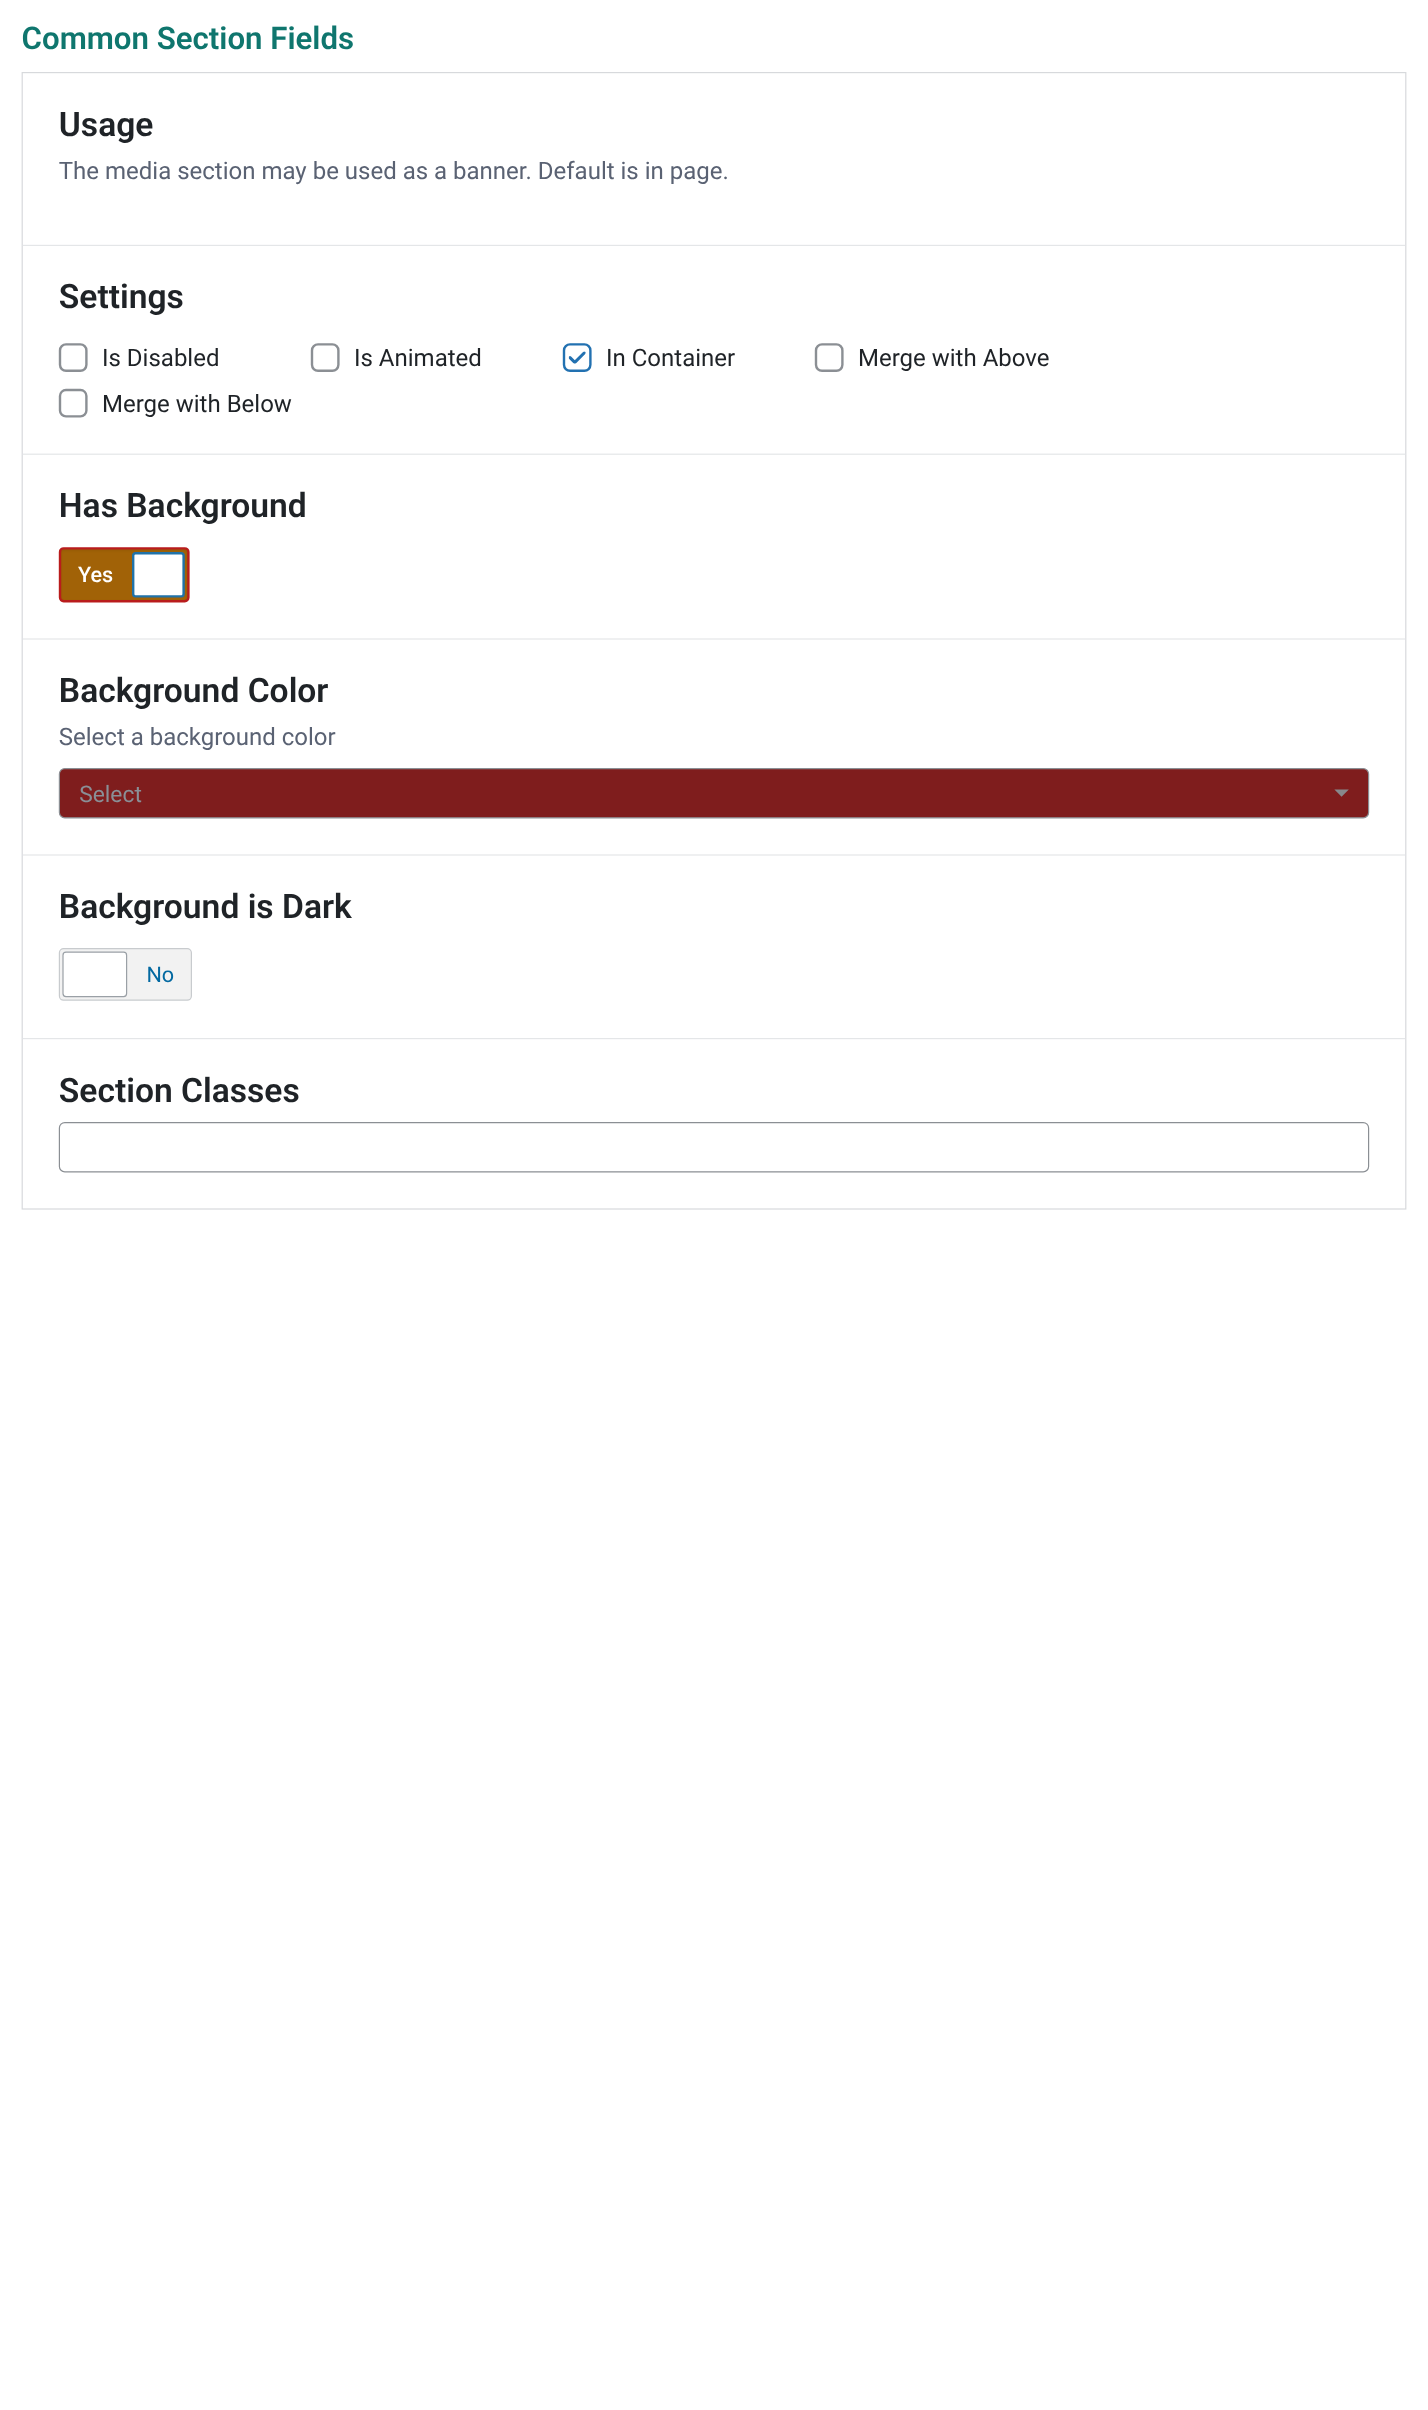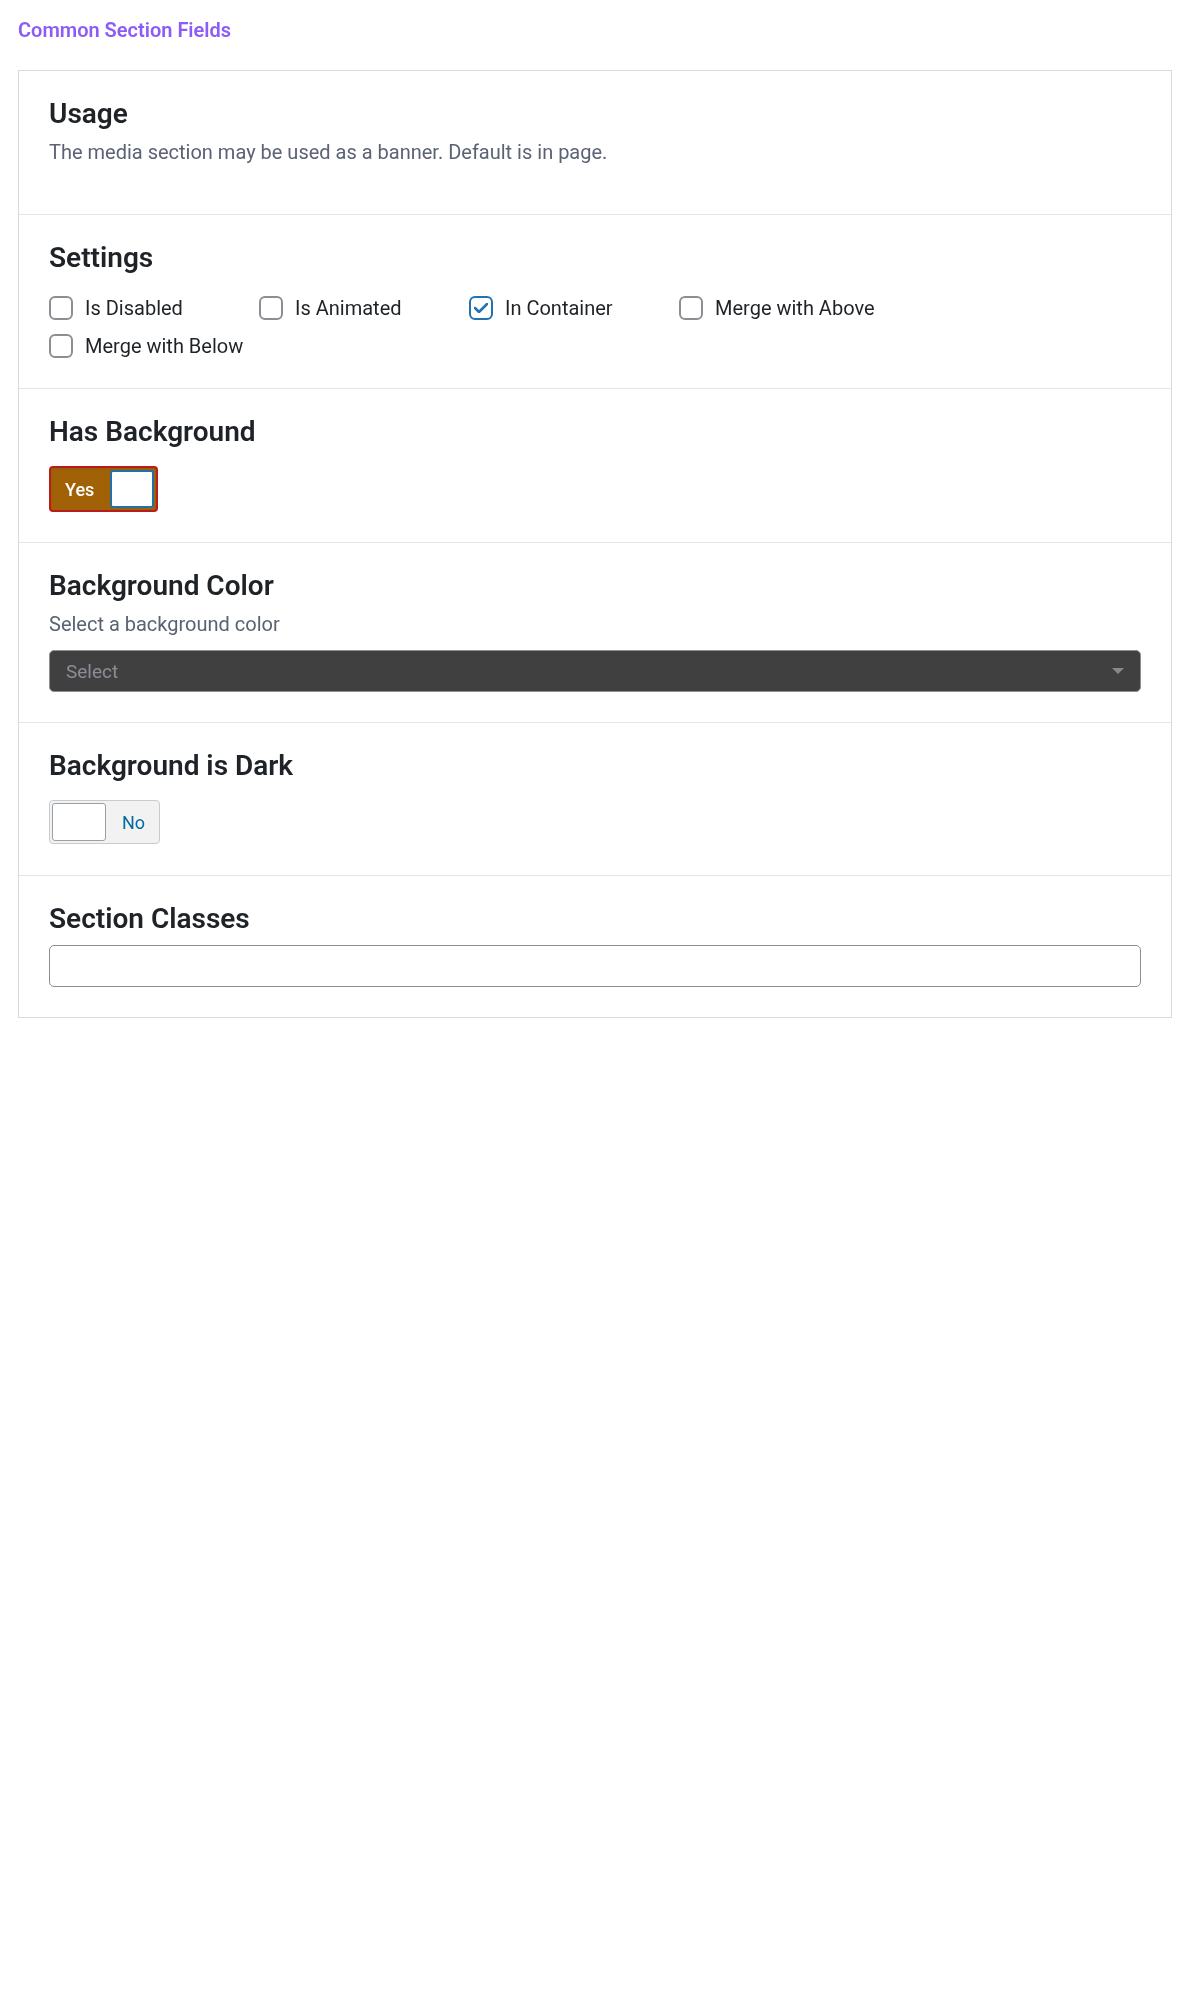--- a/index.html
+++ b/index.html
@@ -8,24 +8,24 @@
       padding: 0;
     }
     body {
       font-family: -apple-system, BlinkMacSystemFont, "Segoe UI", Roboto, Helvetica, Arial, sans-serif;
       color: #1e1e1e;
       background: #ffffff;
       padding: 18px;
       width: 1190px;
     }
     .panel-title {
-      font-size: 20px;
+      font-size: 26px;
       font-weight: 600;
-      color: #8b5cf6;
-      margin-bottom: 28px;
+      color: #0f766e;
+      margin-bottom: 12px;
     }
     .panel {
       border: 1px solid #d7d9dc;
     }
     .field-group {
       padding: 26px 30px 30px 30px;
       border-bottom: 1px solid #e4e6e8;
     }
     .field-group:last-child {
       border-bottom: none;
@@ -167,21 +167,21 @@
     
     .select-box {
       display: flex;
       align-items: center;
       justify-content: space-between;
       border: 1px solid #8b8f94;
       border-radius: 5px;
       height: 42px;
       padding: 0 16px;
       cursor: pointer;
-      background: #404040;
+      background: #7f1d1d;
     }
     .select-placeholder {
       font-size: 19px;
       color: #8a8f96;
     }
     .select-caret {
       width: 0;
       height: 0;
       border-left: 6px solid transparent;
       border-right: 6px solid transparent;

